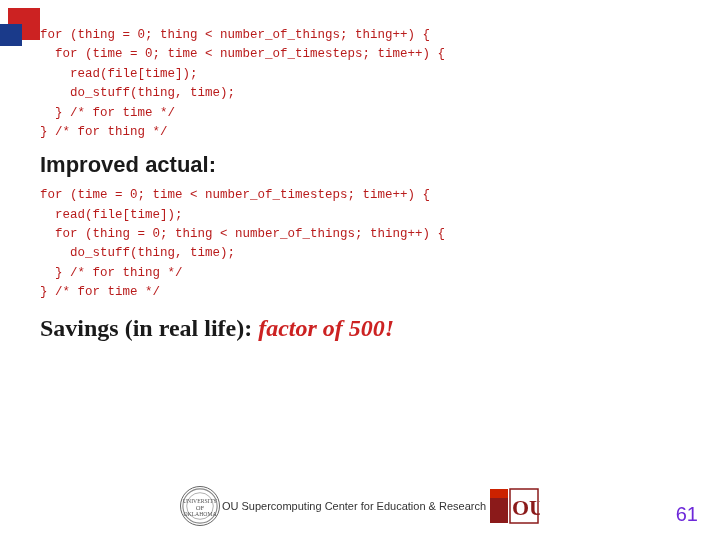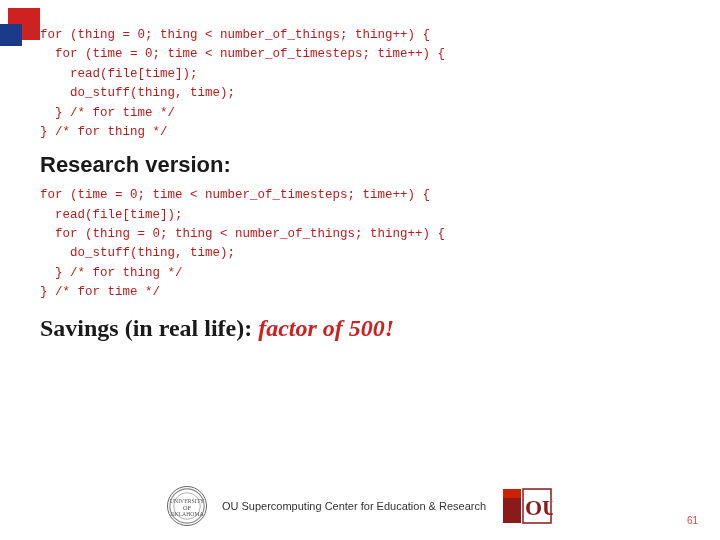--- a/index.html
+++ b/index.html
@@ -94,43 +94,43 @@
     }
 
     .footer {
       position: absolute;
       bottom: 14px;
       left: 0;
       right: 0;
       display: flex;
       align-items: center;
       justify-content: center;
-      gap: 15px;
+      gap: 2px;
     }
 
     .footer-text {
       font-size: 11px;
       color: #333;
       text-align: center;
     }
 
     .footer-logo-right {
       width: 52px;
       height: 38px;
       display: flex;
       align-items: center;
       justify-content: flex-end;
     }
 
     .page-num {
       position: absolute;
       bottom: 14px;
       right: 22px;
-      font-size: 10px;
-      color: #ef4444;
+      font-size: 20px;
+      color: #6d28d9;
     }
 
     
     .seal {
       width: 40px;
       height: 40px;
       border-radius: 50%;
       border: 1.5px solid #666;
       display: flex;
       align-items: center;
@@ -154,21 +154,21 @@
 
 
   <div class="code-block">for (thing = 0; thing &lt; number_of_things; thing++) {
   for (time = 0; time &lt; number_of_timesteps; time++) {
     read(file[time]);
     do_stuff(thing, time);
   } /* for time */
 } /* for thing */</div>
 
   <div class="improved-label">
-    <span>Research version:</span>
+    <span>Improved actual:</span>
   </div>
 
   <div class="code-block">for (time = 0; time &lt; number_of_timesteps; time++) {
   read(file[time]);
   for (thing = 0; thing &lt; number_of_things; thing++) {
     do_stuff(thing, time);
   } /* for thing */
 } /* for time */</div>
 
   <div class="savings-line">

